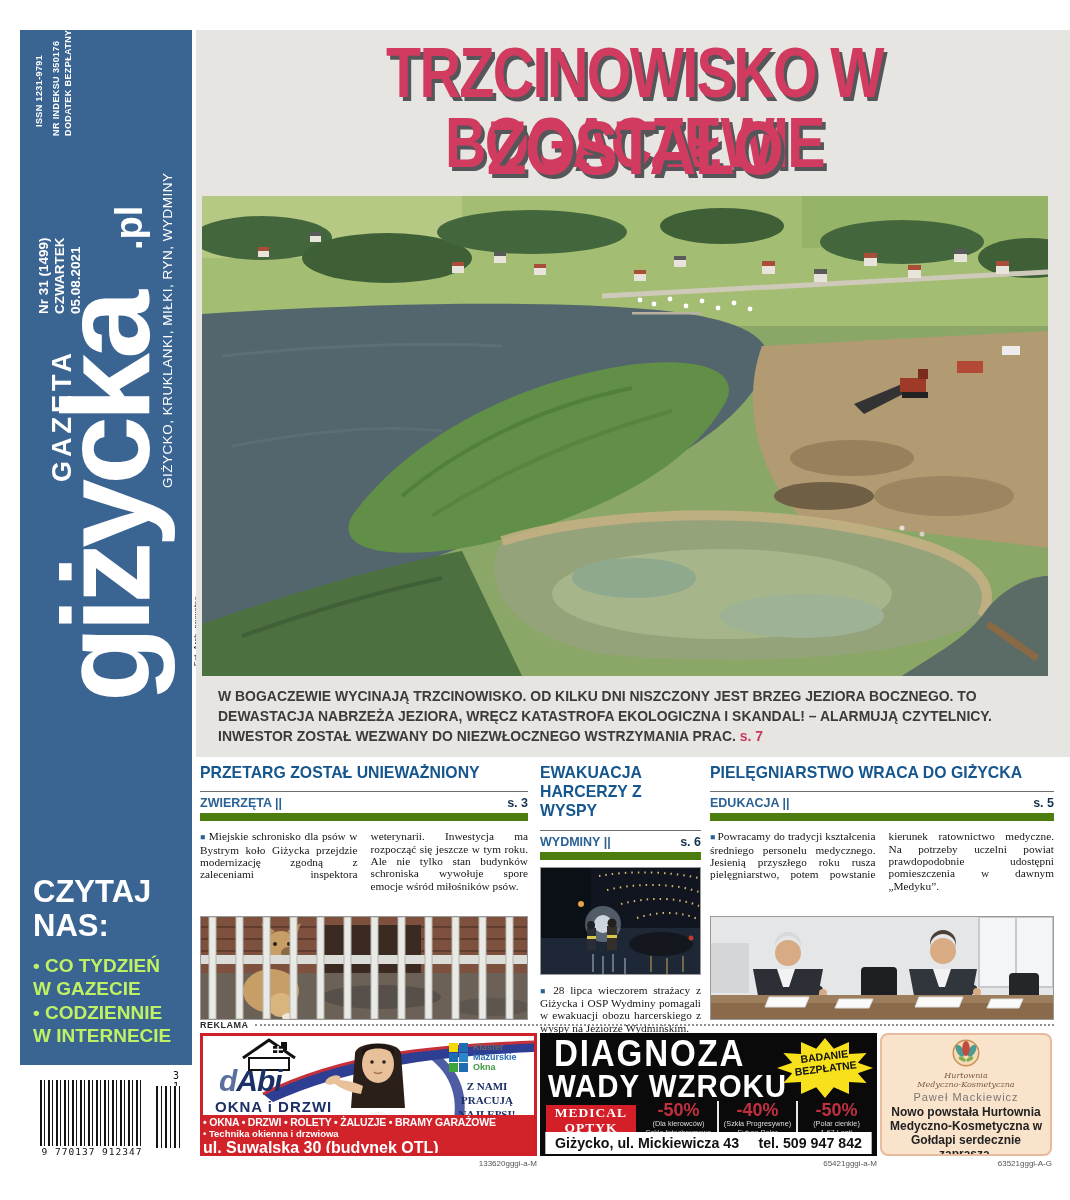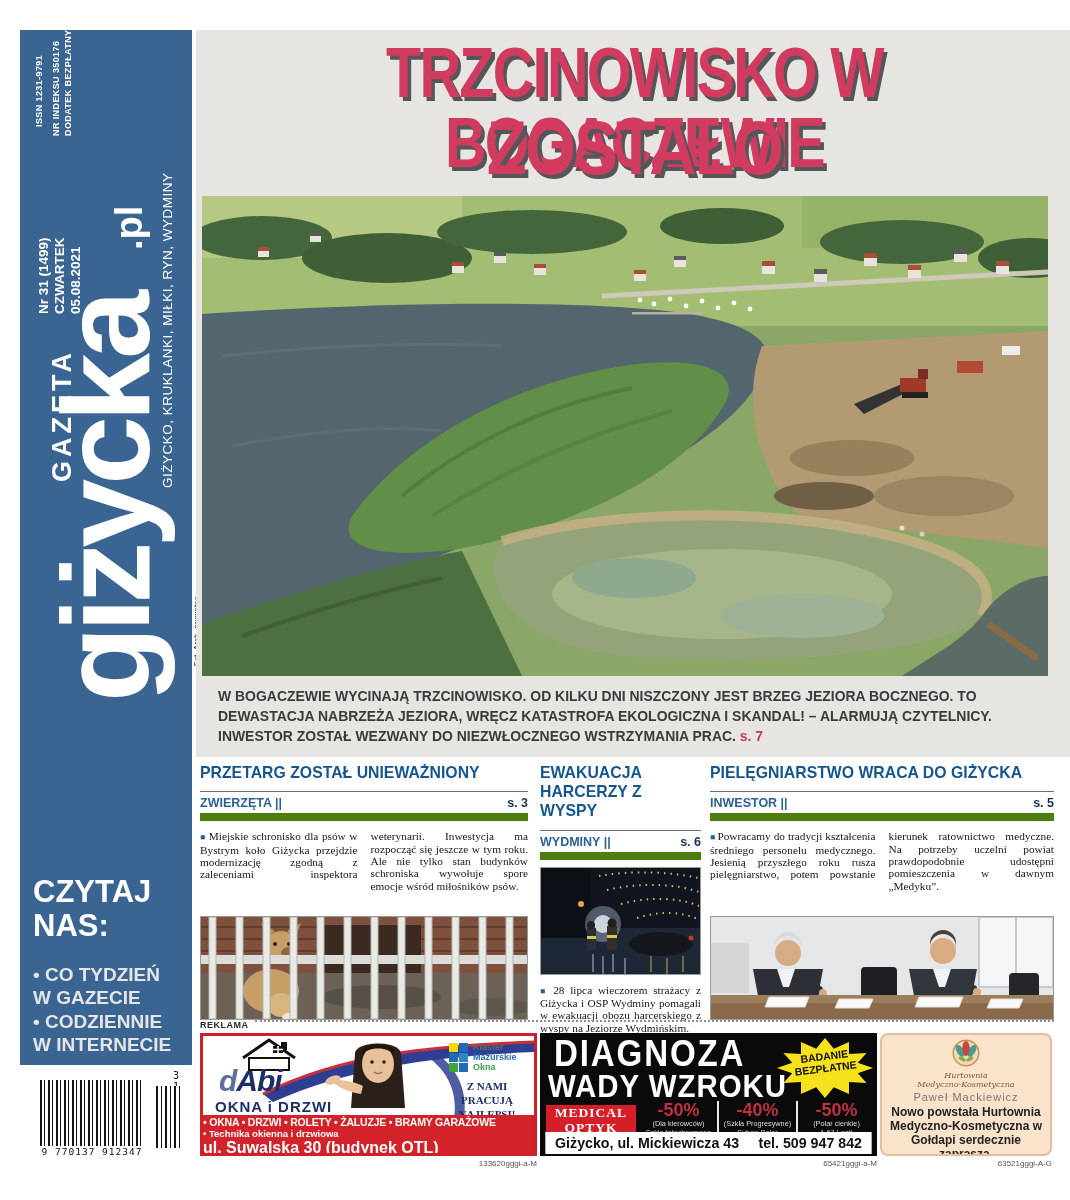--- a/index.html
+++ b/index.html
@@ -11,21 +11,21 @@
   .vrot{position:absolute;transform-origin:0 0;transform:rotate(-90deg);white-space:nowrap;}
   .mast-issn{left:14px;top:97px;font-size:9px;color:#fff;font-weight:600;letter-spacing:.4px;}
   .mast-index{left:30px;top:106px;font-size:9px;color:#fff;font-weight:600;line-height:1.35;letter-spacing:.4px;}
   .mast-issue{left:16px;top:284px;font-size:13.5px;color:#fff;font-weight:700;line-height:1.2;}
   .mast-gazeta{left:27px;top:452px;font-size:27px;color:#fff;font-weight:700;letter-spacing:4px;}
   .mast-brand{left:24px;top:672px;font-size:124px;color:#fff;font-weight:700;letter-spacing:-6px;line-height:1;}
   .mast-tld{left:88px;top:220px;font-size:38px;color:#fff;font-weight:700;}
   .mast-coverage{left:140px;top:458px;font-size:13.5px;color:#fff;font-weight:500;letter-spacing:.5px;}
   #promo{position:absolute;left:13px;top:845px;}
   .promo-big{font-size:31px;font-weight:700;color:#fff;line-height:1.1;}
-  .promo-yel{font-size:19px;font-weight:700;color:#e5e5e5;line-height:1.22;margin-top:20px;}
+  .promo-yel{font-size:19px;font-weight:700;color:#bef264;line-height:1.22;margin-top:11px;}
 
   
   #barcode-bars{position:absolute;left:40px;top:1080px;width:104px;height:68px;
     background:repeating-linear-gradient(90deg,#141414 0 2px,#fff 2px 4px,#141414 4px 5px,#fff 5px 8px);}
   #barcode-digits{position:absolute;left:36px;top:1146px;width:112px;background:#fff;
     font-family:"DejaVu Sans Mono",monospace;font-size:9.5px;color:#111;text-align:center;letter-spacing:1px;}
   #barcode-addon{position:absolute;left:156px;top:1086px;width:26px;height:62px;
     background:repeating-linear-gradient(90deg,#141414 0 2px,#fff 2px 5px,#141414 5px 6px,#fff 6px 9px);}
   #barcode-addon-label{position:absolute;left:156px;top:1070px;width:26px;text-align:right;
     font-family:"DejaVu Sans Mono",monospace;font-size:10px;color:#111;letter-spacing:3px;}
@@ -57,21 +57,21 @@
   .art-body{margin:9px 0 0;font-family:"Liberation Serif",serif;font-size:11.3px;line-height:12.4px;
     text-align:justify;color:#151515;}
   .art-body::before{content:"■  ";color:#2b6295;font-size:8.5px;}
   .cols2{column-count:2;column-gap:13px;}
   .inline-photo{width:100%;height:108px;margin:7px 0 4px;border:1px solid #9a9a9a;box-sizing:border-box;overflow:hidden;}
   .abs-photo{position:absolute;border:1px solid #9a9a9a;box-sizing:border-box;overflow:hidden;}
   #dog-photo{left:200px;top:916px;width:328px;height:104px;}
   #signing-photo{left:710px;top:916px;width:344px;height:104px;}
 
   
-  #reklama-row{position:absolute;left:200px;top:1020px;width:854px;display:flex;gap:6px;}
+  #reklama-row{position:absolute;left:200px;top:1020px;width:854px;display:flex;align-items:center;gap:6px;}
   #reklama-label{font-size:9px;color:#2a2a2a;letter-spacing:.5px;font-weight:600;}
   .dotline{flex:1;border-top:2px dotted #8f8f8f;height:0;}
 
   
   .ad-code{position:absolute;top:1159px;font-size:8px;color:#555;text-align:right;}
   #code-dabi{left:400px;width:137px;} #code-optyk{left:740px;width:137px;} #code-hurt{left:915px;width:137px;}
 
   
   #ad-dabi{position:absolute;left:200px;top:1033px;width:337px;height:123px;background:#fff;
     border:3px solid #cf2027;box-sizing:border-box;overflow:hidden;}
@@ -306,21 +306,21 @@
         <circle cx="150" cy="70" r="2.5" fill="#c0392b"></circle>
       </svg>
     </div>
     <p class="art-body">28 lipca wieczorem strażacy z Giżycka i OSP Wydminy pomagali w ewakuacji obozu harcerskiego z wyspy na Jeziorze Wydmińskim.</p>
   </div>
 
   <div id="art3" class="article">
     <h2 class="art-title">PIELĘGNIARSTWO WRACA DO GIŻYCKA</h2>
     <div class="art-rule"></div>
     <div class="art-cat-row">
-      <span class="art-cat">INWESTOR ||</span>
+      <span class="art-cat">EDUKACJA ||</span>
       <span class="art-ref">s. 5</span>
     </div>
     <p class="art-body cols2">Powracamy do tradycji kształcenia średniego personelu medycznego. Jesienią przyszłego roku rusza pielęgniarstwo, potem powstanie kierunek ratownictwo medyczne. Na potrzeby uczelni powiat prawdopodobnie udostępni pomieszczenia w dawnym „Medyku”.</p>
   </div>
 
   <div id="dog-photo" class="abs-photo">
     <svg width="326" height="102" viewBox="0 0 326 102" preserveAspectRatio="none">
       <rect width="326" height="102" fill="#7d513e"></rect>
       <g stroke="#5f3c2e" stroke-width="2">
         <line x1="0" y1="10" x2="326" y2="10"></line>

